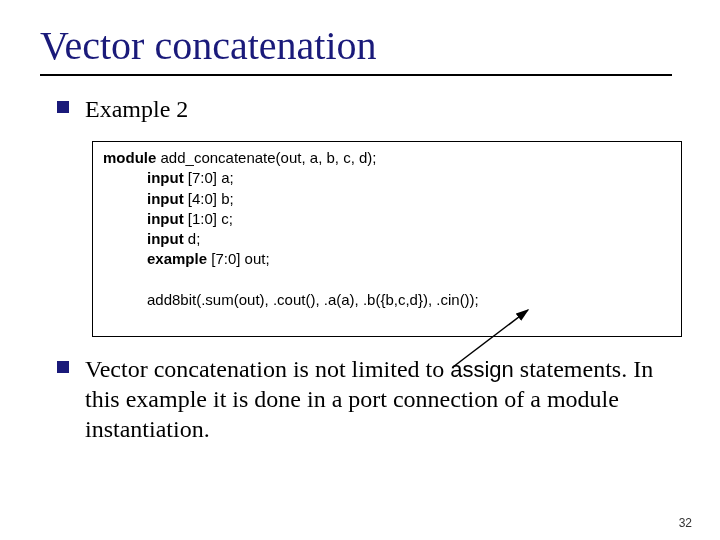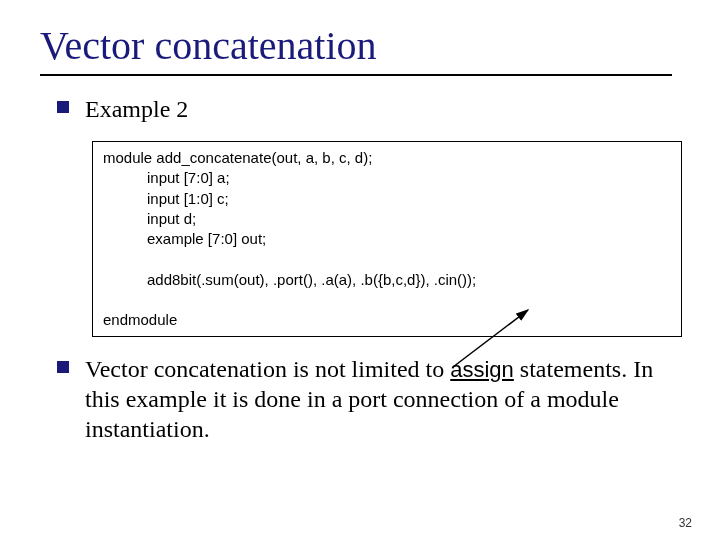--- a/index.html
+++ b/index.html
@@ -57,58 +57,58 @@
     border: 1px solid #000;
     padding: 6px 10px 6px 10px;
     font-family: Verdana, Geneva, sans-serif;
     font-size: 15px;
     line-height: 1.35;
     width: 590px;
     box-sizing: border-box;
     position: relative;
   }
   .codebox .row { white-space: pre; }
-  .kw { font-weight: normal; }
+  .kw { font-weight: bold; }
   .indent1 { padding-left: 44px; display: inline-block; }
   .arrow {
     position: absolute;
     pointer-events: none;
   }
   .pagenum {
     position: absolute;
     right: 28px;
     bottom: 10px;
     font-family: Arial, sans-serif;
     font-size: 12px;
     color: #333;
   }
-  .mono { font-family: Verdana, Geneva, sans-serif; font-size: 22px; text-decoration: underline; }
+  .mono { font-family: Verdana, Geneva, sans-serif; font-size: 22px; }
 </style>
 </head>
 <body>
 
 <div class="slide">
 
   <h1 class="title">Vector concatenation</h1>
   <hr class="title-rule">
 
   <ul class="bullets">
     <li>Example 2</li>
   </ul>
 
   <div class="codebox">
     <div class="row"><span class="kw">module</span><span> add_concatenate(out, a, b, c, d);</span></div>
     <div class="row"><span class="indent1"><span class="kw">input</span><span> [7:0] a;</span></span></div>
+    <div class="row"><span class="indent1"><span class="kw">input</span><span> [4:0] b;</span></span></div>
     <div class="row"><span class="indent1"><span class="kw">input</span><span> [1:0] c;</span></span></div>
     <div class="row"><span class="indent1"><span class="kw">input</span><span> d;</span></span></div>
     <div class="row"><span class="indent1"><span class="kw">example</span><span> [7:0] out;</span></span></div>
     <div class="row">&nbsp;</div>
-    <div class="row"><span class="indent1">add8bit(.sum(out), .port(), .a(a), .b({b,c,d}), .cin());</span></div>
+    <div class="row"><span class="indent1">add8bit(.sum(out), .cout(), .a(a), .b({b,c,d}), .cin());</span></div>
     <div class="row">&nbsp;</div>
-    <div class="row"><span class="kw">endmodule</span></div>
 
     <svg class="arrow" style="left:0; top:0;" width="590" height="230">
       <defs>
         <marker id="ah" markerWidth="10" markerHeight="10" refX="8" refY="3" orient="auto">
           <path d="M0,0 L9,3 L0,6 Z" fill="#000"></path>
         </marker>
       </defs>
       <line x1="360" y1="225" x2="435" y2="168" stroke="#000" stroke-width="1.5" marker-end="url(#ah)"></line>
     </svg>
   </div>

